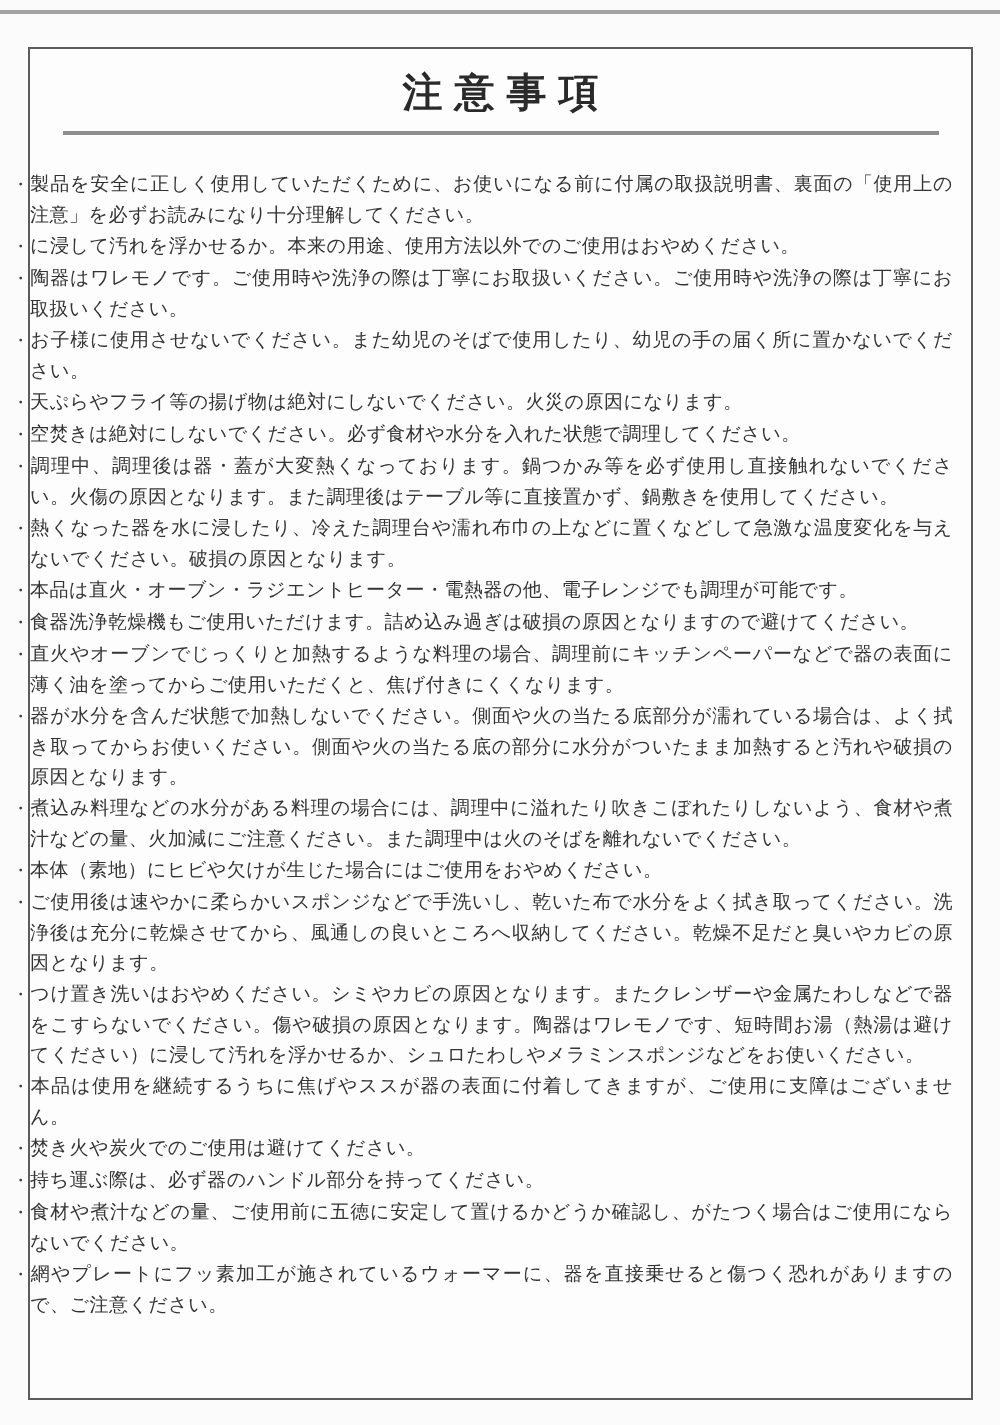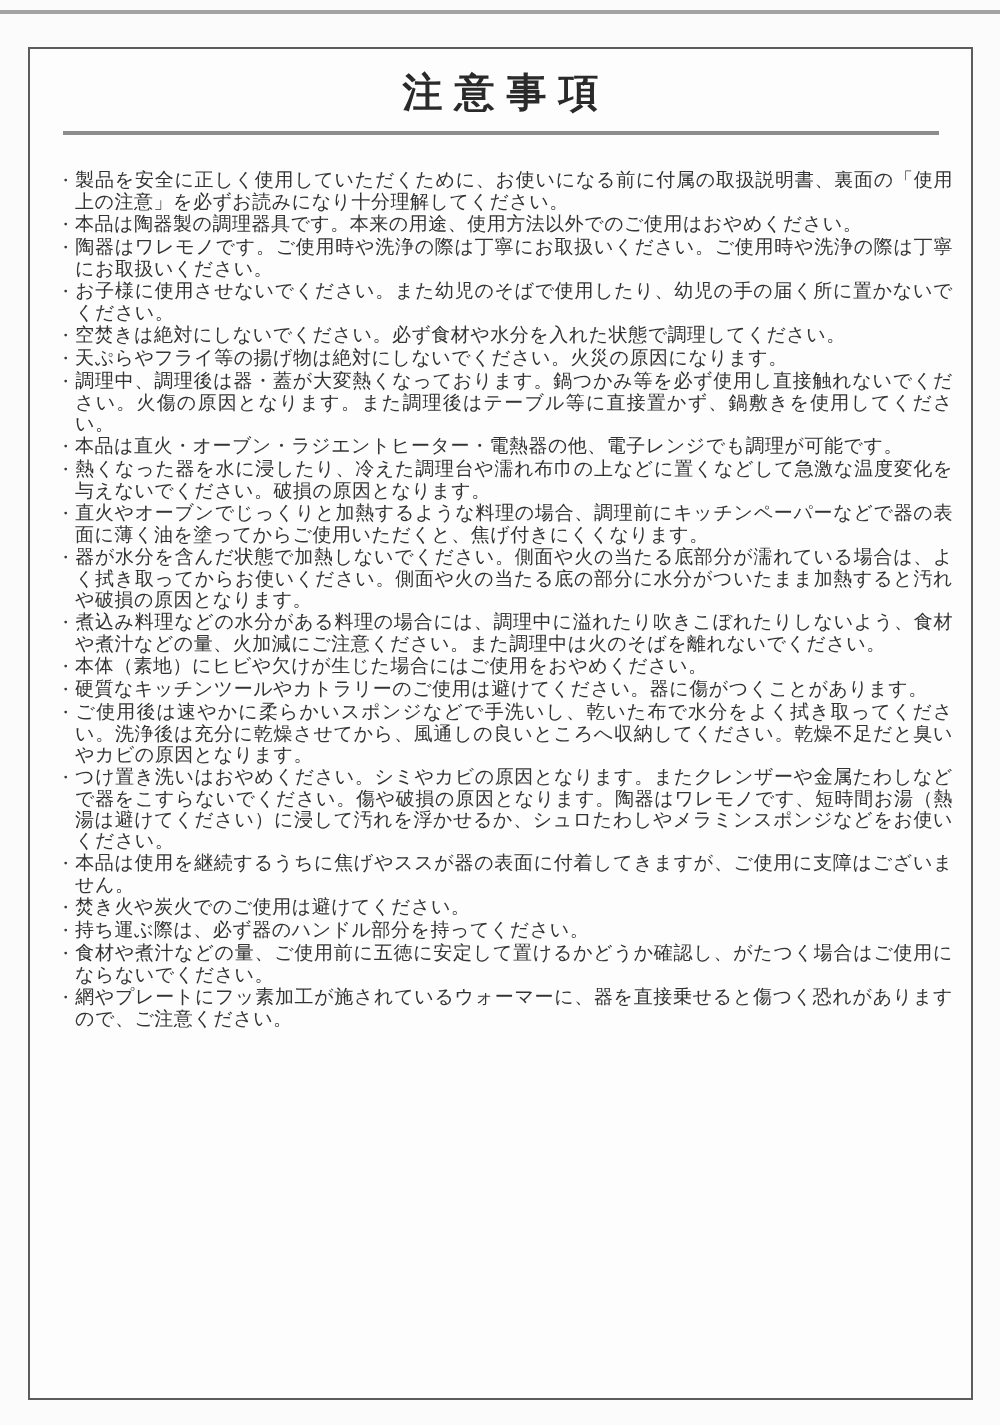--- a/index.html
+++ b/index.html
@@ -50,24 +50,23 @@
     border: none;
     margin: 16px auto 0 auto;
   }
   .notice-list {
     list-style: none;
     margin: 34px 0 0 0;
     padding: 0 18px 0 0;
   }
   .notice-item {
     position: relative;
-    padding-left: 45px;
     text-indent: -18px;
     font-size: 19px;
-    line-height: 21px;
+    line-height: 30px;
     letter-spacing: 0.5px;
     color: #333333;
     margin: 0 0 1px 0;
     text-align: justify;
   }
   .notice-item .bullet {
     display: inline-block;
     width: 18px;
     text-indent: 0;
     color: #3a3a3a;
@@ -78,33 +77,33 @@
 </head>
 <body>
 
 <div class="scan-top-line"></div>
 
 <div class="notice-box">
   <h1 class="page-title">注意事項</h1>
   <hr class="title-rule">
   <ul class="notice-list">
       <li class="notice-item"><span class="bullet">・</span><span>製品を安全に正しく使用していただくために、お使いになる前に付属の取扱説明書、裏面の「使用上の注意」を必ずお読みになり十分理解してください。</span></li>
-      <li class="notice-item"><span class="bullet">・</span><span>本品は陶器製の調理器具です。本来の用途、使用方法以外でのご使用はおやめください。</span></li>
+      <li class="notice-item"><span class="bullet">・</span><span>に浸して汚れを浮かせるか。本来の用途、使用方法以外でのご使用はおやめください。</span></li>
       <li class="notice-item"><span class="bullet">・</span><span>陶器はワレモノです。ご使用時や洗浄の際は丁寧にお取扱いください。ご使用時や洗浄の際は丁寧にお取扱いください。</span></li>
       <li class="notice-item"><span class="bullet">・</span><span>お子様に使用させないでください。また幼児のそばで使用したり、幼児の手の届く所に置かないでください。</span></li>
+      <li class="notice-item"><span class="bullet">・</span><span>天ぷらやフライ等の揚げ物は絶対にしないでください。火災の原因になります。</span></li>
       <li class="notice-item"><span class="bullet">・</span><span>空焚きは絶対にしないでください。必ず食材や水分を入れた状態で調理してください。</span></li>
-      <li class="notice-item"><span class="bullet">・</span><span>天ぷらやフライ等の揚げ物は絶対にしないでください。火災の原因になります。</span></li>
       <li class="notice-item"><span class="bullet">・</span><span>調理中、調理後は器・蓋が大変熱くなっております。鍋つかみ等を必ず使用し直接触れないでください。火傷の原因となります。また調理後はテーブル等に直接置かず、鍋敷きを使用してください。</span></li>
+      <li class="notice-item"><span class="bullet">・</span><span>熱くなった器を水に浸したり、冷えた調理台や濡れ布巾の上などに置くなどして急激な温度変化を与えないでください。破損の原因となります。</span></li>
       <li class="notice-item"><span class="bullet">・</span><span>本品は直火・オーブン・ラジエントヒーター・電熱器の他、電子レンジでも調理が可能です。</span></li>
-      <li class="notice-item"><span class="bullet">・</span><span>熱くなった器を水に浸したり、冷えた調理台や濡れ布巾の上などに置くなどして急激な温度変化を与えないでください。破損の原因となります。</span></li>
+      <li class="notice-item"><span class="bullet">・</span><span>食器洗浄乾燥機もご使用いただけます。詰め込み過ぎは破損の原因となりますので避けてください。</span></li>
       <li class="notice-item"><span class="bullet">・</span><span>直火やオーブンでじっくりと加熱するような料理の場合、調理前にキッチンペーパーなどで器の表面に薄く油を塗ってからご使用いただくと、焦げ付きにくくなります。</span></li>
       <li class="notice-item"><span class="bullet">・</span><span>器が水分を含んだ状態で加熱しないでください。側面や火の当たる底部分が濡れている場合は、よく拭き取ってからお使いください。側面や火の当たる底の部分に水分がついたまま加熱すると汚れや破損の原因となります。</span></li>
       <li class="notice-item"><span class="bullet">・</span><span>煮込み料理などの水分がある料理の場合には、調理中に溢れたり吹きこぼれたりしないよう、食材や煮汁などの量、火加減にご注意ください。また調理中は火のそばを離れないでください。</span></li>
       <li class="notice-item"><span class="bullet">・</span><span>本体（素地）にヒビや欠けが生じた場合にはご使用をおやめください。</span></li>
-      <li class="notice-item"><span class="bullet">・</span><span>硬質なキッチンツールやカトラリーのご使用は避けてください。器に傷がつくことがあります。</span></li>
       <li class="notice-item"><span class="bullet">・</span><span>ご使用後は速やかに柔らかいスポンジなどで手洗いし、乾いた布で水分をよく拭き取ってください。洗浄後は充分に乾燥させてから、風通しの良いところへ収納してください。乾燥不足だと臭いやカビの原因となります。</span></li>
       <li class="notice-item"><span class="bullet">・</span><span>つけ置き洗いはおやめください。シミやカビの原因となります。またクレンザーや金属たわしなどで器をこすらないでください。傷や破損の原因となります。陶器はワレモノです、短時間お湯（熱湯は避けてください）に浸して汚れを浮かせるか、シュロたわしやメラミンスポンジなどをお使いください。</span></li>
       <li class="notice-item"><span class="bullet">・</span><span>本品は使用を継続するうちに焦げやススが器の表面に付着してきますが、ご使用に支障はございません。</span></li>
       <li class="notice-item"><span class="bullet">・</span><span>焚き火や炭火でのご使用は避けてください。</span></li>
       <li class="notice-item"><span class="bullet">・</span><span>持ち運ぶ際は、必ず器のハンドル部分を持ってください。</span></li>
       <li class="notice-item"><span class="bullet">・</span><span>食材や煮汁などの量、ご使用前に五徳に安定して置けるかどうか確認し、がたつく場合はご使用にならないでください。</span></li>
       <li class="notice-item"><span class="bullet">・</span><span>網やプレートにフッ素加工が施されているウォーマーに、器を直接乗せると傷つく恐れがありますので、ご注意ください。</span></li>
     </ul>
 </div>
 

